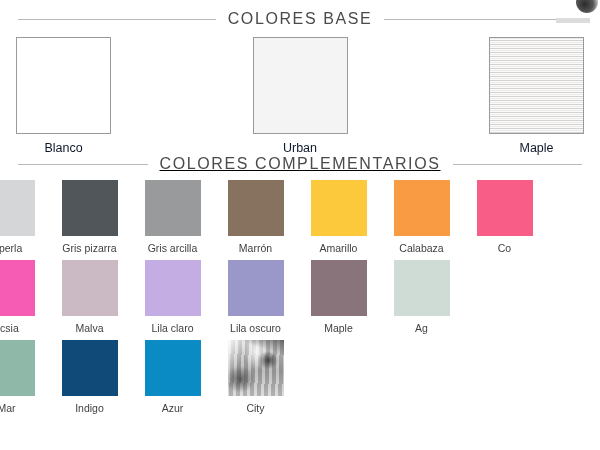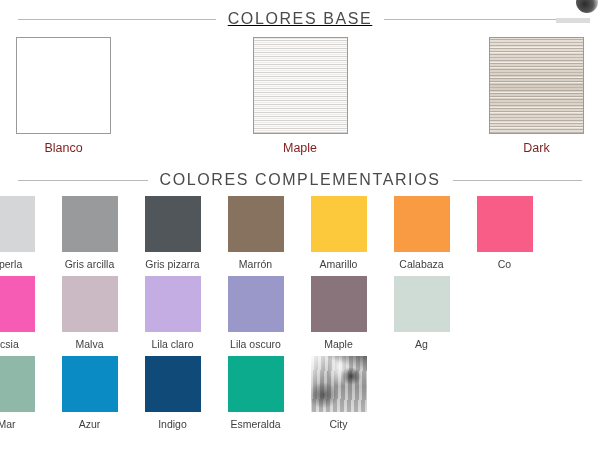--- a/index.html
+++ b/index.html
@@ -49,22 +49,22 @@
     background: #b9b9b9;
   }
   .section-header .section-title {
     flex: 0 0 auto;
     font-size: 16px;
     letter-spacing: 1.6px;
     color: #4a4a4a;
     white-space: nowrap;
   }
 
-  #base-header { margin-top: 10px; text-decoration: underline; }
-  #comp-header { margin-top: 16px; }
+  #base-header { margin-top: 10px; }
+  #comp-header { margin-top: 0; text-decoration: underline; }
 
   
   #base-row {
     display: flex;
     justify-content: space-between;
     padding: 9px 16px 0 16px;
   }
   .base-cell {
     width: 95px;
     display: flex;
@@ -73,21 +73,21 @@
   }
   .base-swatch {
     width: 95px;
     height: 97px;
     box-sizing: border-box;
     border: 1px solid #9a9a9a;
   }
   .base-label {
     margin-top: 7px;
     font-size: 12.5px;
-    color: #7f1d1d;
+    color: #0f172a;
     white-space: nowrap;
   }
 
   
   .tex-maple {
     background-color: #fbfbfb;
     background-image:
       repeating-linear-gradient(0deg,
         rgba(208,206,204,0.85) 0px, rgba(208,206,204,0.85) 1px,
         rgba(255,255,255,0) 1px, rgba(255,255,255,0) 4px),
@@ -160,50 +160,50 @@
   <div class="section-title">COLORES BASE</div>
   <div class="rule"></div>
 </div>
 
 <div id="base-row">
     <div class="base-cell">
       <div class="base-swatch" style="background: rgb(255, 255, 255);"></div>
       <div class="base-label">Blanco</div>
     </div>
     <div class="base-cell">
+      <div class="base-swatch" style="background: rgb(244, 244, 244);"></div>
+      <div class="base-label">Urban</div>
+    </div>
+    <div class="base-cell">
       <div class="base-swatch tex-maple"></div>
       <div class="base-label">Maple</div>
     </div>
-    <div class="base-cell">
-      <div class="base-swatch tex-dark"></div>
-      <div class="base-label">Dark</div>
-    </div>
   </div>
 
 <div class="section-header" id="comp-header">
   <div class="rule"></div>
   <div class="section-title">COLORES COMPLEMENTARIOS</div>
   <div class="rule"></div>
 </div>
 
 <div id="comp-grid">
     <div class="comp-row">
       <div class="comp-cell">
         <div class="comp-swatch" style="background: rgb(212, 214, 216);"></div>
         <div class="comp-label">s perla</div>
       </div>
       <div class="comp-cell">
+        <div class="comp-swatch" style="background: rgb(80, 86, 90);"></div>
+        <div class="comp-label">Gris pizarra</div>
+      </div>
+      <div class="comp-cell">
         <div class="comp-swatch" style="background: rgb(152, 154, 155);"></div>
         <div class="comp-label">Gris arcilla</div>
       </div>
       <div class="comp-cell">
-        <div class="comp-swatch" style="background: rgb(80, 86, 90);"></div>
-        <div class="comp-label">Gris pizarra</div>
-      </div>
-      <div class="comp-cell">
         <div class="comp-swatch" style="background: rgb(135, 113, 95);"></div>
         <div class="comp-label">Marrón</div>
       </div>
       <div class="comp-cell">
         <div class="comp-swatch" style="background: rgb(252, 201, 60);"></div>
         <div class="comp-label">Amarillo</div>
       </div>
       <div class="comp-cell">
         <div class="comp-swatch" style="background: rgb(248, 155, 67);"></div>
         <div class="comp-label">Calabaza</div>
@@ -238,29 +238,25 @@
         <div class="comp-swatch" style="background: rgb(207, 220, 214);"></div>
         <div class="comp-label">Ag</div>
       </div>
     </div>
     <div class="comp-row">
       <div class="comp-cell">
         <div class="comp-swatch" style="background: rgb(143, 184, 168);"></div>
         <div class="comp-label">Mar</div>
       </div>
       <div class="comp-cell">
+        <div class="comp-swatch" style="background: rgb(16, 74, 120);"></div>
+        <div class="comp-label">Indigo</div>
+      </div>
+      <div class="comp-cell">
         <div class="comp-swatch" style="background: rgb(11, 139, 196);"></div>
         <div class="comp-label">Azur</div>
       </div>
       <div class="comp-cell">
-        <div class="comp-swatch" style="background: rgb(16, 74, 120);"></div>
-        <div class="comp-label">Indigo</div>
-      </div>
-      <div class="comp-cell">
-        <div class="comp-swatch" style="background: rgb(12, 171, 142);"></div>
-        <div class="comp-label">Esmeralda</div>
-      </div>
-      <div class="comp-cell">
         <div class="comp-swatch tex-city"></div>
         <div class="comp-label">City</div>
       </div>
     </div>
   </div>
 
 </body></html>

